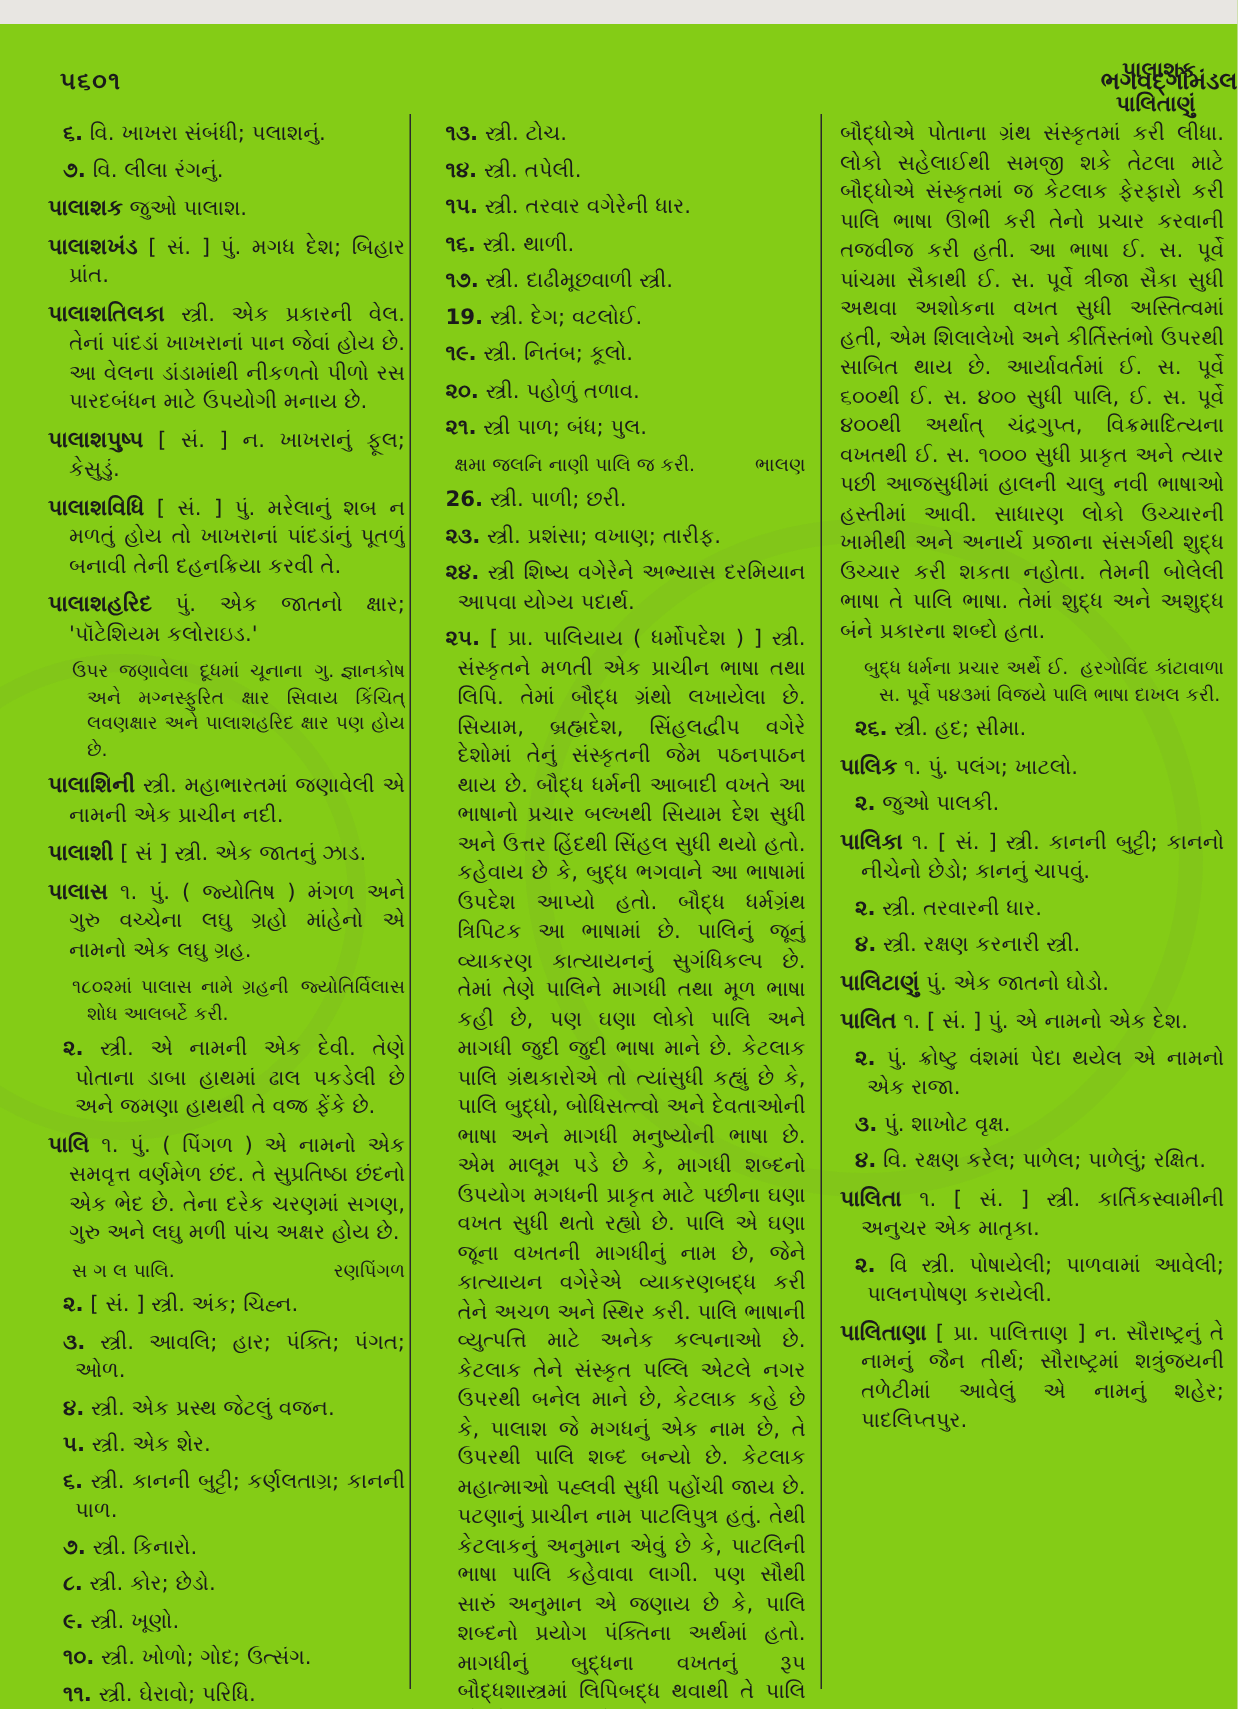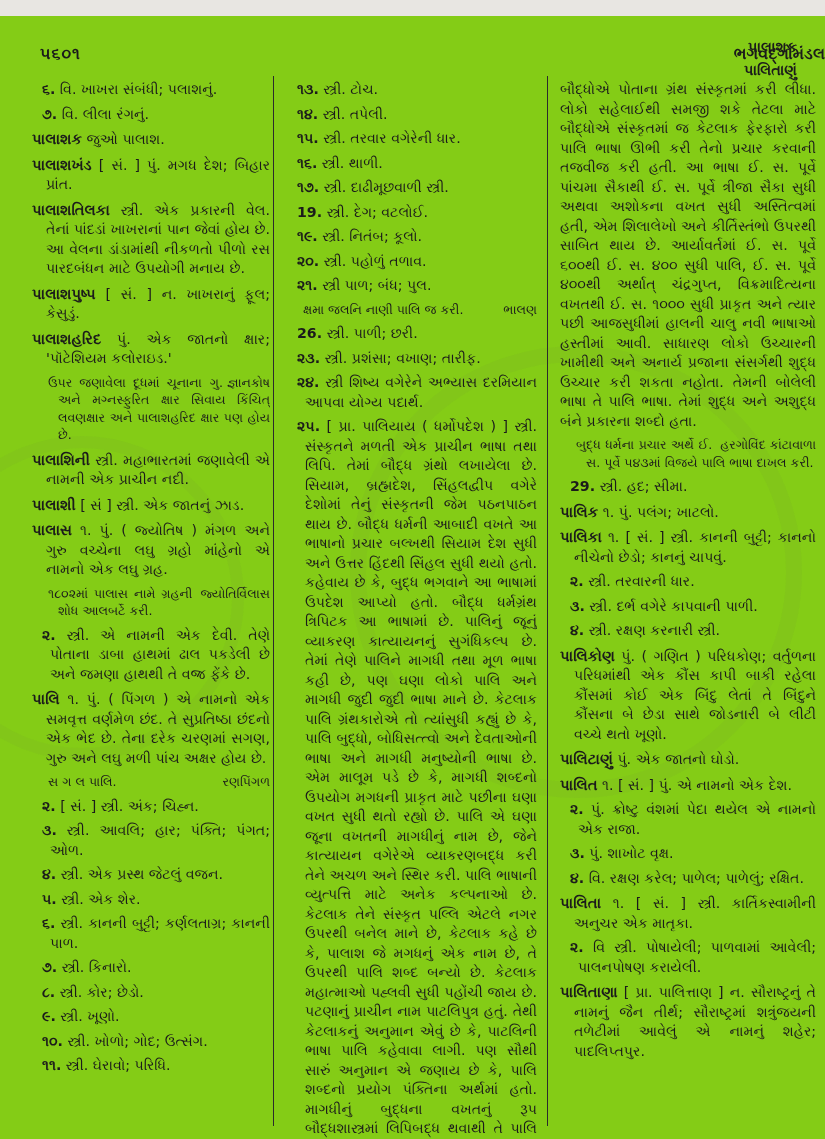--- a/index.html
+++ b/index.html
@@ -83,20 +83,21 @@
   <div class="divider div1"></div>
   <div class="divider div2"></div>
 
   <div class="col col1">
       <p class="blk sense"><span class="num">૬.</span> વિ. ખાખરા સંબંધી; પલાશનું.</p>
       <p class="blk sense"><span class="num">૭.</span> વિ. લીલા રંગનું.</p>
       <p class="blk entry"><span class="head">પાલાશક</span> જુઓ પાલાશ.</p>
       <p class="blk entry"><span class="head">પાલાશખંડ</span> [ સં. ] પું. મગધ દેશ; બિહાર પ્રાંત.</p>
       <p class="blk entry"><span class="head">પાલાશતિલકા</span> સ્ત્રી. એક પ્રકારની વેલ. તેનાં પાંદડાં ખાખરાનાં પાન જેવાં હોય છે. આ વેલના ડાંડામાંથી નીકળતો પીળો રસ પારદબંધન માટે ઉપયોગી મનાય છે.</p>
       <p class="blk entry"><span class="head">પાલાશપુષ્પ</span> [ સં. ] ન. ખાખરાનું ફૂલ; કેસુડું.</p>
+      <p class="blk entry"><span class="head">પાલાશવિધિ</span> [ સં. ] પું. મરેલાનું શબ ન મળતું હોય તો ખાખરાનાં પાંદડાંનું પૂતળું બનાવી તેની દહનક્રિયા કરવી તે.</p>
       <p class="blk entry"><span class="head">પાલાશહરિદ</span> પું. એક જાતનો ક્ષાર; 'પૉટેશિયમ કલોરાઇડ.'</p>
       <p class="blk quote"><span class="src">ગુ. જ્ઞાનકોષ</span>ઉપર જણાવેલા દૂધમાં ચૂનાના અને મગ્નસ્ફુરિત ક્ષાર સિવાય કિંચિત્ લવણક્ષાર અને પાલાશહરિદ ક્ષાર પણ હોય છે.</p>
       <p class="blk entry"><span class="head">પાલાશિની</span> સ્ત્રી. મહાભારતમાં જણાવેલી એ નામની એક પ્રાચીન નદી.</p>
       <p class="blk entry"><span class="head">પાલાશી</span> [ સં ] સ્ત્રી. એક જાતનું ઝાડ.</p>
       <p class="blk entry"><span class="head">પાલાસ</span> ૧. પું. ( જ્યોતિષ ) મંગળ અને ગુરુ વચ્ચેના લઘુ ગ્રહો માંહેનો એ નામનો એક લઘુ ગ્રહ.</p>
       <p class="blk quote"><span class="src">જ્યોતિર્વિલાસ</span>૧૮૦૨માં પાલાસ નામે ગ્રહની શોધ આલબર્ટે કરી.</p>
       <p class="blk sense"><span class="num">૨.</span> સ્ત્રી. એ નામની એક દેવી. તેણે પોતાના ડાબા હાથમાં ઢાલ પકડેલી છે અને જમણા હાથથી તે વજ્ર ફેંકે છે.</p>
       <p class="blk entry"><span class="head">પાલિ</span> ૧. પું. ( પિંગળ ) એ નામનો એક સમવૃત્ત વર્ણમેળ છંદ. તે સુપ્રતિષ્ઠા છંદનો એક ભેદ છે. તેના દરેક ચરણમાં સગણ, ગુરુ અને લઘુ મળી પાંચ અક્ષર હોય છે.</p>
       <p class="blk quote"><span class="src">રણપિંગળ</span>સ ગ લ પાલિ.</p>
       <p class="blk sense"><span class="num">૨.</span> [ સં. ] સ્ત્રી. અંક; ચિહ્ન.</p>
@@ -122,27 +123,26 @@
       <p class="blk sense"><span class="num">૨૧.</span> સ્ત્રી પાળ; બંધ; પુલ.</p>
       <p class="blk quote"><span class="src">ભાલણ</span>ક્ષમા જલનિ નાણી પાલિ જ કરી.</p>
       <p class="blk sense"><span class="num">26.</span> સ્ત્રી. પાળી; છરી.</p>
       <p class="blk sense"><span class="num">૨૩.</span> સ્ત્રી. પ્રશંસા; વખાણ; તારીફ.</p>
       <p class="blk sense"><span class="num">૨૪.</span> સ્ત્રી શિષ્ય વગેરેને અભ્યાસ દરમિયાન આપવા યોગ્ય પદાર્થ.</p>
       <p class="blk sense"><span class="num">૨૫.</span> [ પ્રા. પાલિયાય ( ધર્મોપદેશ ) ] સ્ત્રી. સંસ્કૃતને મળતી એક પ્રાચીન ભાષા તથા લિપિ. તેમાં બૌદ્ધ ગ્રંથો લખાયેલા છે. સિયામ, બ્રહ્મદેશ, સિંહલદ્વીપ વગેરે દેશોમાં તેનું સંસ્કૃતની જેમ પઠનપાઠન થાય છે. બૌદ્ધ ધર્મની આબાદી વખતે આ ભાષાનો પ્રચાર બલ્ખથી સિયામ દેશ સુધી અને ઉત્તર હિંદથી સિંહલ સુધી થયો હતો. કહેવાય છે કે, બુદ્ધ ભગવાને આ ભાષામાં ઉપદેશ આપ્યો હતો. બૌદ્ધ ધર્મગ્રંથ ત્રિપિટક આ ભાષામાં છે. પાલિનું જૂનું વ્યાકરણ કાત્યાયનનું સુગંધિકલ્પ છે. તેમાં તેણે પાલિને માગધી તથા મૂળ ભાષા કહી છે, પણ ઘણા લોકો પાલિ અને માગધી જુદી જુદી ભાષા માને છે. કેટલાક પાલિ ગ્રંથકારોએ તો ત્યાંસુધી કહ્યું છે કે, પાલિ બુદ્ધો, બોધિસત્ત્વો અને દેવતાઓની ભાષા અને માગધી મનુષ્યોની ભાષા છે. એમ માલૂમ પડે છે કે, માગધી શબ્દનો ઉપયોગ મગધની પ્રાકૃત માટે પછીના ઘણા વખત સુધી થતો રહ્યો છે. પાલિ એ ઘણા જૂના વખતની માગધીનું નામ છે, જેને કાત્યાયન વગેરેએ વ્યાકરણબદ્ધ કરી તેને અચળ અને સ્થિર કરી. પાલિ ભાષાની વ્યુત્પત્તિ માટે અનેક કલ્પનાઓ છે. કેટલાક તેને સંસ્કૃત પલ્લિ એટલે નગર ઉપરથી બનેલ માને છે, કેટલાક કહે છે કે, પાલાશ જે મગધનું એક નામ છે, તે ઉપરથી પાલિ શબ્દ બન્યો છે. કેટલાક મહાત્માઓ પહ્લવી સુધી પહોંચી જાય છે. પટણાનું પ્રાચીન નામ પાટલિપુત્ર હતું. તેથી કેટલાકનું અનુમાન એવું છે કે, પાટલિની ભાષા પાલિ કહેવાવા લાગી. પણ સૌથી સારું અનુમાન એ જણાય છે કે, પાલિ શબ્દનો પ્રયોગ પંક્તિના અર્થમાં હતો. માગધીનું બુદ્ધના વખતનું રૂપ બૌદ્ધશાસ્ત્રમાં લિપિબદ્ધ થવાથી તે પાલિ એટલે પંક્તિ કહેવાવા લાગી. હીનયાન શાખામાં પાલિનો પ્રચાર એકસરખો ચાલુ રહ્યો છે, પણ મહાયાન શાખાના</p>
     </div>
   <div class="col col3">
       <p class="blk cont">બૌદ્ધોએ પોતાના ગ્રંથ સંસ્કૃતમાં કરી લીધા. લોકો સહેલાઈથી સમજી શકે તેટલા માટે બૌદ્ધોએ સંસ્કૃતમાં જ કેટલાક ફેરફારો કરી પાલિ ભાષા ઊભી કરી તેનો પ્રચાર કરવાની તજવીજ કરી હતી. આ ભાષા ઈ. સ. પૂર્વે પાંચમા સૈકાથી ઈ. સ. પૂર્વે ત્રીજા સૈકા સુધી અથવા અશોકના વખત સુધી અસ્તિત્વમાં હતી, એમ શિલાલેખો અને કીર્તિસ્તંભો ઉપરથી સાબિત થાય છે. આર્યાવર્તમાં ઈ. સ. પૂર્વે ૬૦૦થી ઈ. સ. ૪૦૦ સુધી પાલિ, ઈ. સ. પૂર્વે ૪૦૦થી અર્થાત્ ચંદ્રગુપ્ત, વિક્રમાદિત્યના વખતથી ઈ. સ. ૧૦૦૦ સુધી પ્રાકૃત અને ત્યાર પછી આજસુધીમાં હાલની ચાલુ નવી ભાષાઓ હસ્તીમાં આવી. સાધારણ લોકો ઉચ્ચારની ખામીથી અને અનાર્ય પ્રજાના સંસર્ગથી શુદ્ધ ઉચ્ચાર કરી શકતા નહોતા. તેમની બોલેલી ભાષા તે પાલિ ભાષા. તેમાં શુદ્ધ અને અશુદ્ધ બંને પ્રકારના શબ્દો હતા.</p>
       <p class="blk quote"><span class="src">હરગોવિંદ કાંટાવાળા</span>બુદ્ધ ધર્મના પ્રચાર અર્થે ઈ. સ. પૂર્વે ૫૪૩માં વિજયે પાલિ ભાષા દાખલ કરી.</p>
-      <p class="blk sense"><span class="num">29.</span> સ્ત્રી. હદ; સીમા.</p>
+      <p class="blk sense"><span class="num">૨૬.</span> સ્ત્રી. હદ; સીમા.</p>
       <p class="blk entry"><span class="head">પાલિક</span> ૧. પું. પલંગ; ખાટલો.</p>
+      <p class="blk sense"><span class="num">૨.</span> જુઓ પાલકી.</p>
       <p class="blk entry"><span class="head">પાલિકા</span> ૧. [ સં. ] સ્ત્રી. કાનની બુટ્ટી; કાનનો નીચેનો છેડો; કાનનું ચાપવું.</p>
       <p class="blk sense"><span class="num">૨.</span> સ્ત્રી. તરવારની ધાર.</p>
-      <p class="blk sense"><span class="num">૩.</span> સ્ત્રી. દર્ભ વગેરે કાપવાની પાળી.</p>
       <p class="blk sense"><span class="num">૪.</span> સ્ત્રી. રક્ષણ કરનારી સ્ત્રી.</p>
-      <p class="blk entry"><span class="head">પાલિકોણ</span> પું. ( ગણિત ) પરિધકોણ; વર્તુળના પરિધમાંથી એક કૌંસ કાપી બાકી રહેલા કૌંસમાં કોઈ એક બિંદુ લેતાં તે બિંદુને કૌંસના બે છેડા સાથે જોડનારી બે લીટી વચ્ચે થતો ખૂણો.</p>
       <p class="blk entry"><span class="head">પાલિટાણું</span> પું. એક જાતનો ઘોડો.</p>
       <p class="blk entry"><span class="head">પાલિત</span> ૧. [ સં. ] પું. એ નામનો એક દેશ.</p>
       <p class="blk sense"><span class="num">૨.</span> પું. ક્રોષ્ટુ વંશમાં પેદા થયેલ એ નામનો એક રાજા.</p>
       <p class="blk sense"><span class="num">૩.</span> પું. શાખોટ વૃક્ષ.</p>
       <p class="blk sense"><span class="num">૪.</span> વિ. રક્ષણ કરેલ; પાળેલ; પાળેલું; રક્ષિત.</p>
       <p class="blk entry"><span class="head">પાલિતા</span> ૧. [ સં. ] સ્ત્રી. કાર્તિકસ્વામીની અનુચર એક માતૃકા.</p>
       <p class="blk sense"><span class="num">૨.</span> વિ સ્ત્રી. પોષાયેલી; પાળવામાં આવેલી; પાલનપોષણ કરાયેલી.</p>
       <p class="blk entry"><span class="head">પાલિતાણા</span> [ પ્રા. પાલિત્તાણ ] ન. સૌરાષ્ટ્રનું તે નામનું જૈન તીર્થ; સૌરાષ્ટ્રમાં શત્રુંજયની તળેટીમાં આવેલું એ નામનું શહેર; પાદલિપ્તપુર.</p>
     </div>
 </div>

